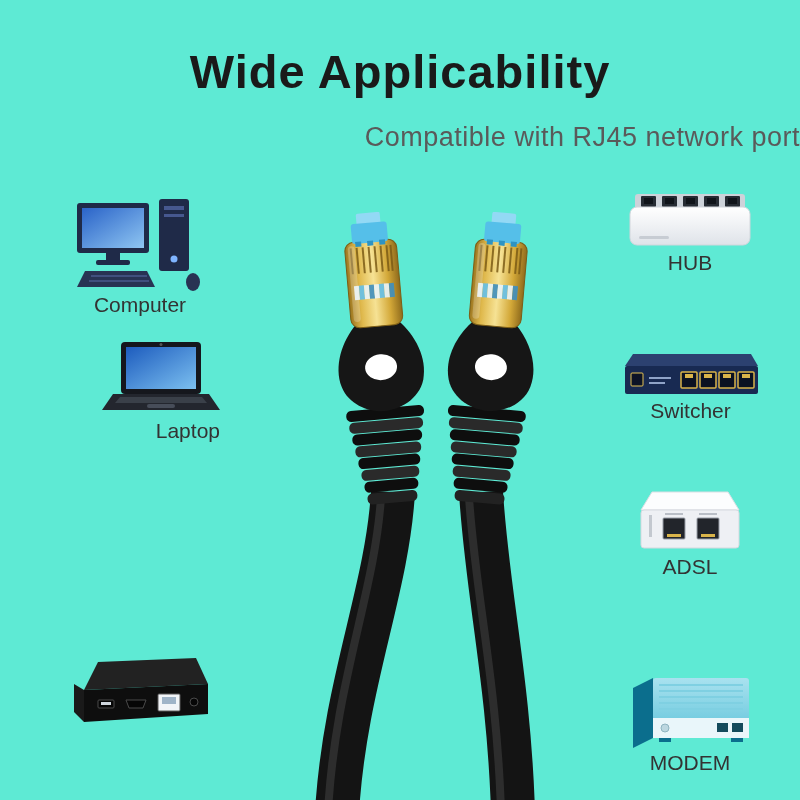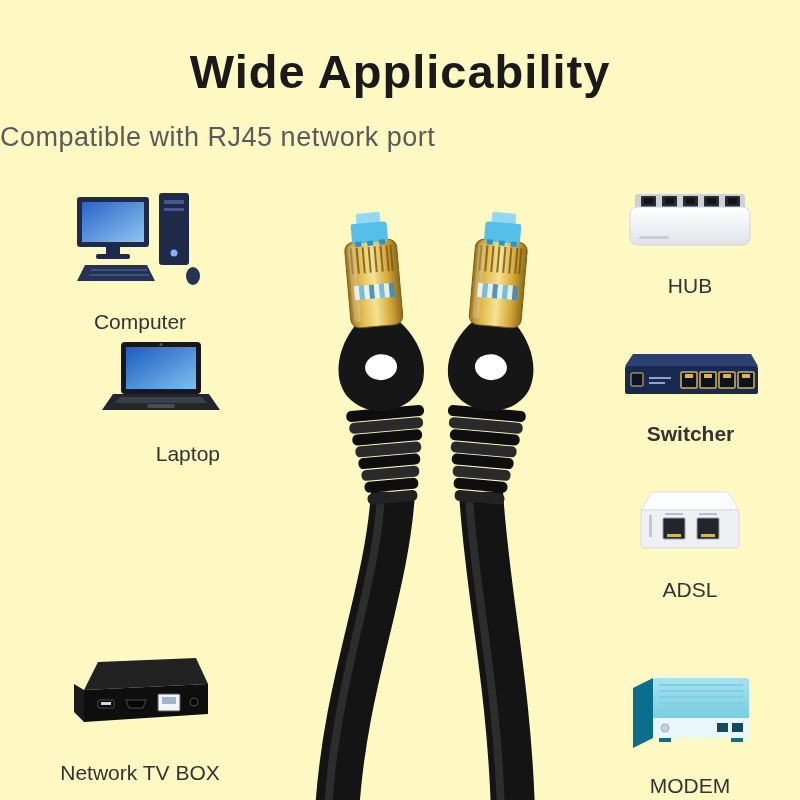--- a/index.html
+++ b/index.html
@@ -2,51 +2,51 @@
 <html><head>
 <meta charset="utf-8">
 <style>
   html, body { margin: 0; padding: 0; }
   body {
     width: 800px; height: 800px;
     background: #ffffff;
     font-family: "Liberation Sans", sans-serif;
     overflow: hidden;
   }
-  .canvas { position: relative; width: 800px; height: 800px; background: #fef9c3; }
+  .canvas { position: relative; width: 800px; height: 800px; background: #5eead4; }
 
   .title {
     position: absolute; top: 44px; left: 0; width: 100%;
     margin: 0; text-align: center;
     font-size: 47px; font-weight: 800; letter-spacing: 1px;
     color: #1a1a1a;
   }
   .subtitle {
     position: absolute; top: 122px; left: 0; width: 100%;
-    margin: 0; text-align: left;
+    margin: 0; text-align: right;
     font-size: 27px; font-weight: 400; letter-spacing: 0.5px;
     color: #5a5a5a;
   }
 
   .device {
     position: absolute;
     display: flex; flex-direction: column; align-items: center;
-    gap: 24px;
+    gap: 1px;
   }
   .device .label { font-size: 21px; color: #333; white-space: nowrap; }
 
   
-  #dev-computer { left: 55px;  top: 191px; width: 170px; }
+  #dev-computer { left: 55px;  top: 197px; width: 170px; }
   #dev-laptop   { left: 60px;  top: 340px; width: 160px; align-items: flex-end; }
   #dev-router   { left: 58px;  top: 492px; width: 164px; }
   #dev-tvbox    { left: 40px;  top: 652px; width: 200px; }
 
   
   #dev-hub      { left: 610px; top: 192px; width: 160px; }
-  #dev-switcher { left: 613px; top: 346px; width: 155px; font-weight: bold; }
+  #dev-switcher { left: 613px; top: 346px; width: 155px; }
   #dev-adsl     { left: 625px; top: 488px; width: 130px; }
   #dev-modem    { left: 615px; top: 672px; width: 150px; }
 
   .cables { position: absolute; left: 285px; top: 212px; }
 </style>
 </head>
 <body>
 
 <div class="canvas">
 
@@ -101,21 +101,20 @@
       <polygon points="28,10 126,6 138,32 14,38" fill="#222222"></polygon>
       <polygon points="14,38 138,32 138,62 14,70" fill="#0e0e0e"></polygon>
       <polygon points="14,38 14,70 4,60 4,32" fill="#1a1a1a"></polygon>
       <rect x="28" y="48" width="16" height="8" rx="1" fill="#060606" stroke="#4a4a4a" stroke-width="1"></rect>
       <rect x="31" y="50" width="10" height="3" fill="#cfd6dd"></rect>
       <polygon points="56,48 76,48 73,56 59,56" fill="#060606" stroke="#4a4a4a" stroke-width="1"></polygon>
       <rect x="88" y="42" width="22" height="17" rx="1" fill="#f2f5f8" stroke="#5a5a5a" stroke-width="1"></rect>
       <rect x="92" y="45" width="14" height="7" fill="#9fb4c8"></rect>
       <circle cx="124" cy="50" r="4" fill="#060606" stroke="#4a4a4a" stroke-width="1"></circle>
     </svg>
-    <span class="label">Network TV BOX</span>
   </div>
 
   <div class="device" id="dev-hub">
     <svg width="130" height="58" viewBox="0 0 130 58">
       <defs>
         <linearGradient id="hubBody" x1="0" y1="0" x2="0" y2="1">
           <stop offset="0" stop-color="#ffffff"></stop>
             <stop offset="1" stop-color="#dfe3e9"></stop>
         </linearGradient>
       </defs>

